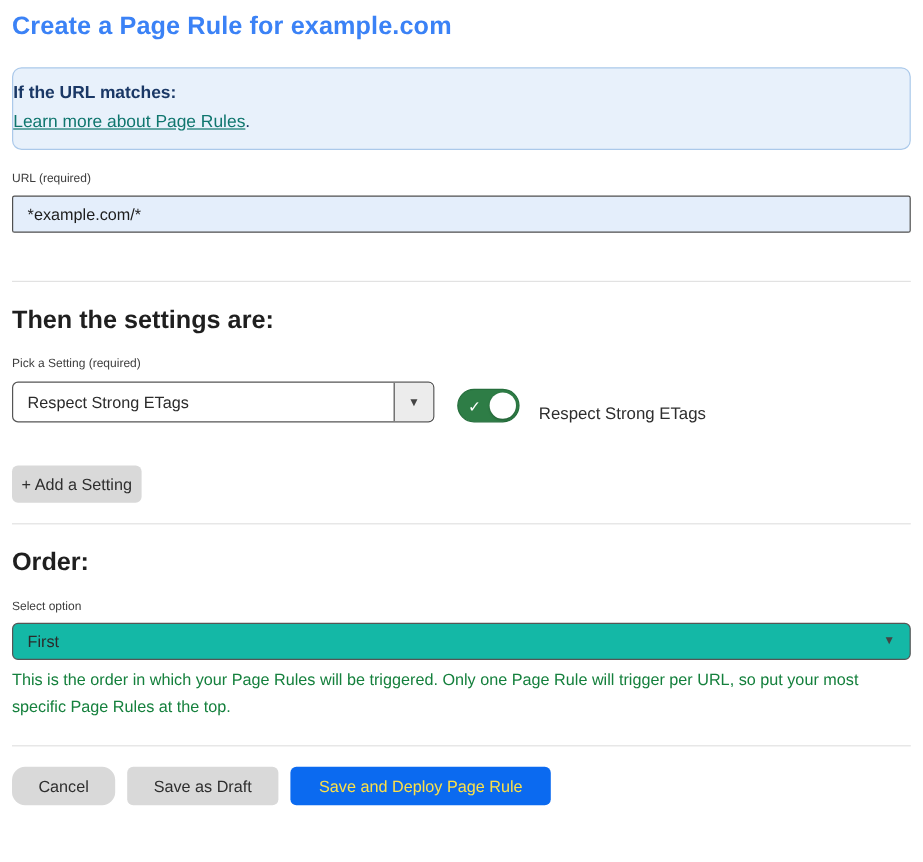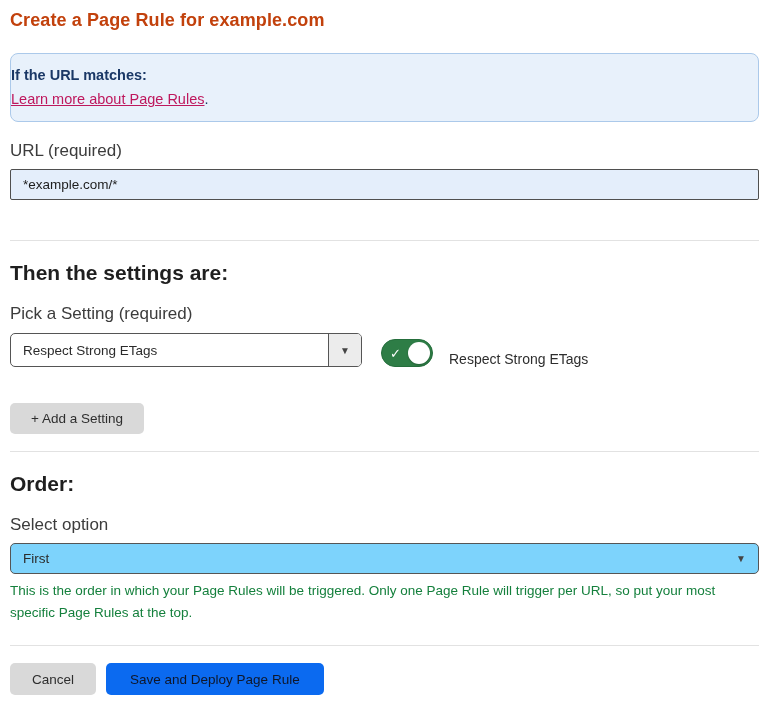--- a/index.html
+++ b/index.html
@@ -4,44 +4,44 @@
 <style>
   * { margin: 0; padding: 0; box-sizing: border-box; }
   html, body { width: 769px; height: 718px; background: #ffffff; }
   body {
     font-family: "Liberation Sans", "DejaVu Sans", sans-serif;
     color: #333;
     padding: 0 10px;
     overflow: hidden;
   }
   .page-title {
-    font-size: 18px;
+    font-size: 21px;
     font-weight: 700;
-    color: #c2410c;
+    color: #3b82f6;
     margin-top: 10px;
     letter-spacing: 0.1px;
   }
   .info-box {
     margin-top: 22px;
     background: #e8f1fb;
     border: 1px solid #abc9ea;
     border-radius: 8px;
     padding: 9px 16px 10px 0;
     color: #1a3866;
     font-size: 14.5px;
     line-height: 24px;
   }
   .info-box .info-heading { font-weight: 700; }
   .info-box a.info-link {
-    color: #be185d;
+    color: #0f766e;
     text-decoration: underline;
     cursor: pointer;
   }
   .field-label {
-    font-size: 17px;
+    font-size: 10px;
     color: #3c3c3c;
     margin-top: 19px;
   }
   .url-input {
     display: block;
     width: 100%;
     height: 31px;
     margin-top: 8px;
     background: #e4eefb;
     border: 1px solid #4f4f4f;
@@ -145,29 +145,29 @@
     cursor: pointer;
     white-space: nowrap;
   }
   .btn-gray {
     background: #d9d9d9;
     color: #2e2e2e;
   }
   .btn-add {
     margin-top: 36px;
     height: 31px;
-    padding: 0 21px;
+    padding: 0 8px;
   }
   .select-box {
     margin-top: 8px;
     width: 100%;
     height: 31px;
     border: 1px solid #555;
     border-radius: 5px;
-    background: #7dd3fc;
+    background: #14b8a6;
     display: flex;
     align-items: center;
     padding: 0 12px;
     font-size: 13.5px;
     color: #2b2b2b;
     cursor: pointer;
   }
   .select-box .select-value { flex: 1; }
   .select-box .caret { color: #444; font-size: 10px; }
   .help-text {
@@ -177,25 +177,25 @@
     color: #15803d;
     max-width: 745px;
   }
   .footer-row {
     display: flex;
     align-items: center;
     gap: 10px;
     margin-top: 17px;
   }
   .footer-row .btn { height: 32px; }
-  .btn-cancel { padding: 0 22px; }
+  .btn-cancel { padding: 0 22px; border-radius: 11px; }
   .btn-draft { padding: 0 22px; }
   .btn-primary {
     background: #0b6af0;
-    color: #0f172a;
+    color: #fde047;
     padding: 0 24px;
   }
 </style>
 </head>
 <body>
 
 
 
 <h1 class="page-title">Create a Page Rule for example.com</h1>
 
@@ -237,17 +237,18 @@
   <span class="select-value">First</span>
   <span class="caret">▼</span>
 </div>
 
 <div class="help-text">This is the order in which your Page Rules will be triggered. Only one Page Rule will trigger per URL, so put your most specific Page Rules at the top.</div>
 
 <hr class="divider divider-3">
 
 <div class="footer-row">
   <button class="btn btn-gray btn-cancel">Cancel</button>
+  <button class="btn btn-gray btn-draft">Save as Draft</button>
   <button class="btn btn-primary">Save and Deploy Page Rule</button>
 </div>
 
 
 
 
 </body></html>

